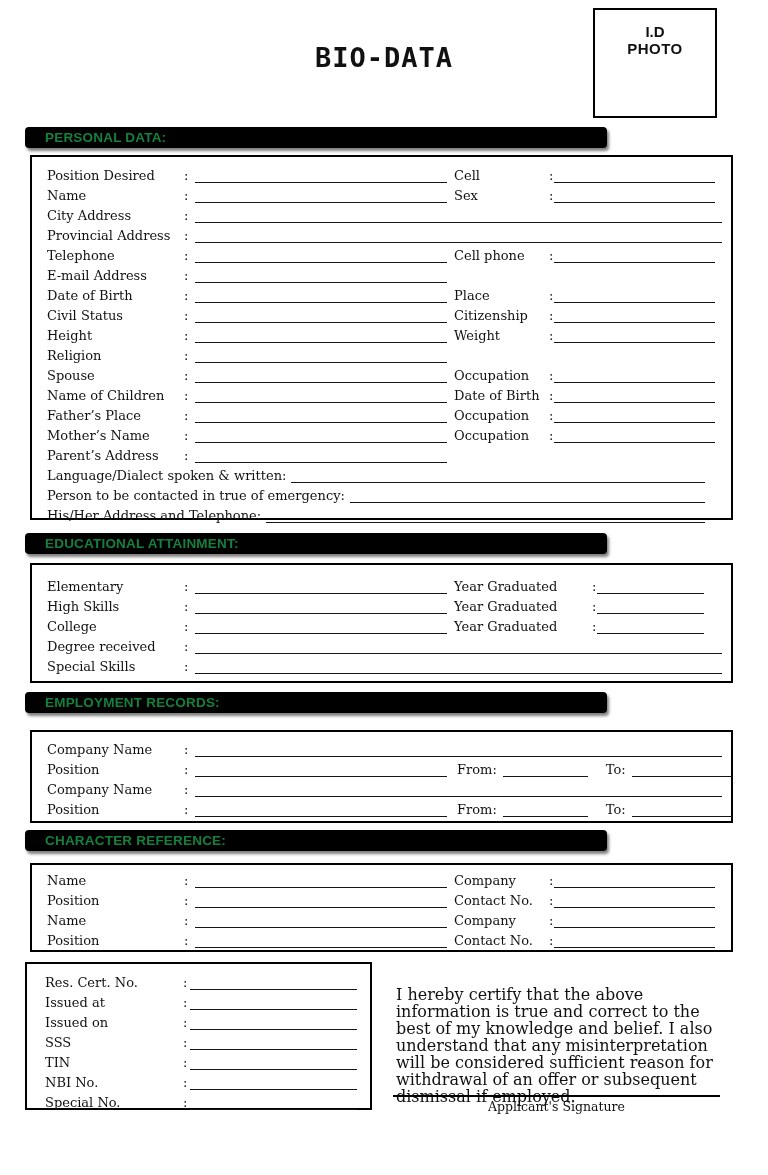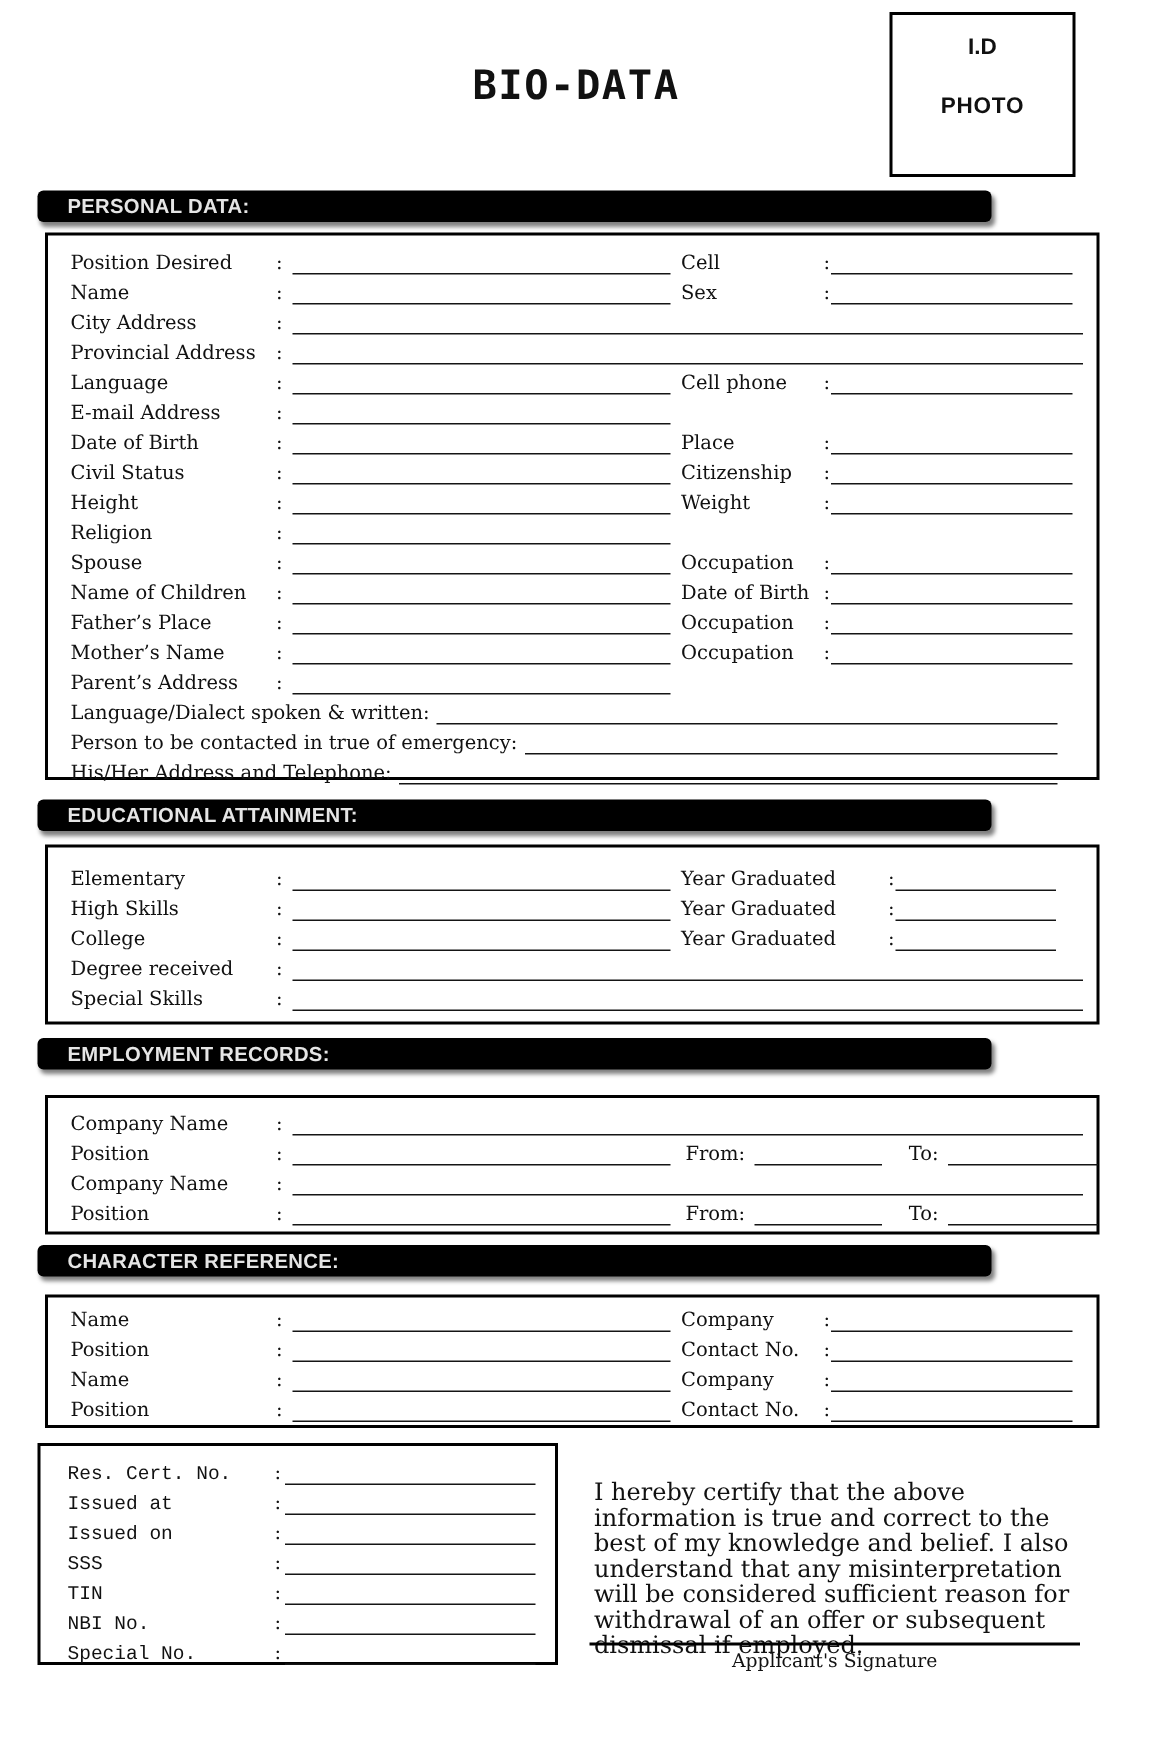--- a/index.html
+++ b/index.html
@@ -6,23 +6,23 @@
   .page{position:relative;width:768px;height:1175px;background:#fff;overflow:hidden;
         font-family:"DejaVu Serif", serif;font-size:13px;color:#111;}
 
   .title{position:absolute;top:42px;left:0;width:768px;text-align:center;
          font-family:"DejaVu Sans Mono", monospace;font-weight:bold;font-size:27px;letter-spacing:1px;}
 
   .photo-box{position:absolute;left:593px;top:8px;width:124px;height:110px;border:2px solid #000;
              box-sizing:border-box;text-align:center;
              font-family:"Liberation Sans","DejaVu Sans",sans-serif;font-weight:bold;font-size:15px;}
   .photo-l1{margin-top:13px;}
-  .photo-l2{margin-top:22px;letter-spacing:.5px;}
-
-  .bar{position:absolute;left:25px;width:636px;height:21px;background:#000;color:#e5e5e5;
+  .photo-l2{letter-spacing:.5px;}
+
+  .bar{position:absolute;left:25px;width:582px;height:21px;background:#000;color:#15803d;
        font-family:"Liberation Sans","DejaVu Sans",sans-serif;font-weight:bold;font-size:13.5px;
        line-height:21px;padding-left:20px;box-sizing:border-box;border-radius:4px;
        box-shadow:2px 3px 3px rgba(0,0,0,.5);letter-spacing:.2px;}
 
   .box{position:absolute;left:30px;width:703px;border:2px solid #000;box-sizing:border-box;background:#fff;}
   #personal-rows{top:155px;height:365px;padding:6px 0 0 15px;}
   #edu-rows{top:563px;height:120px;padding:9px 0 0 15px;}
   #emp-rows{top:730px;height:93px;padding:5px 0 0 15px;}
   #char-rows{top:863px;height:89px;padding:3px 0 0 15px;}
   #doc-rows{left:25px;top:962px;width:347px;height:148px;padding:6px 0 0 18px;}
@@ -37,21 +37,21 @@
   .rlbl{width:95px;margin-left:7px;flex:none;white-space:nowrap;}
   .rcolon{width:5px;flex:none;}
   .lright{width:161px;}
   .sec-edu .rlbl{width:138px;}
   .sec-edu .lright{width:107px;}
   .ilbl{flex:none;padding-right:5px;white-space:nowrap;}
   .ftlbl{flex:none;margin-left:10px;padding-right:6px;}
   .tolbl{margin-left:18px;}
   .lfrom{width:85px;}
   .lto{width:100px;}
-  .sec-doc .lbl{width:138px;font-family:Liberation Mono, monospace;}
+  .sec-doc .lbl{width:138px;}
   .sec-doc .colon{width:7px;}
   .sec-doc .line{width:167px;}
   .sec-doc .row{height:20px;}
 
   .cert{position:absolute;left:396px;top:986px;width:320px;font-size:16px;line-height:17px;}
   .sig-line{position:absolute;left:393px;top:1095px;width:327px;border-top:2px solid #000;height:0;}
   .sig-label{position:absolute;left:393px;top:1099px;width:327px;text-align:center;font-size:12.5px;}
 </style>
 </head>
 <body>
@@ -87,21 +87,21 @@
         <span class="lbl">City Address</span>
         <span class="colon">:</span>
         <span class="line lfull"></span>
       </div>
       <div class="row">
         <span class="lbl">Provincial Address</span>
         <span class="colon">:</span>
         <span class="line lfull"></span>
       </div>
       <div class="row">
-        <span class="lbl">Language</span>
+        <span class="lbl">Telephone</span>
         <span class="colon">:</span>
         <span class="line lleft"></span>
         <span class="rlbl">Cell phone</span>
         <span class="rcolon">:</span>
         <span class="line lright"></span>
       </div>
       <div class="row">
         <span class="lbl">E-mail Address</span>
         <span class="colon">:</span>
         <span class="line lleft"></span>

